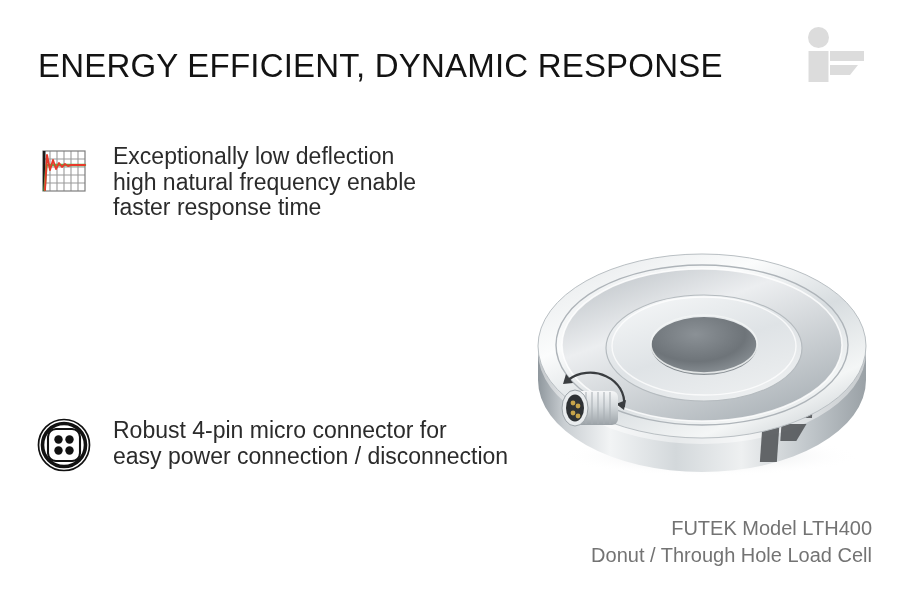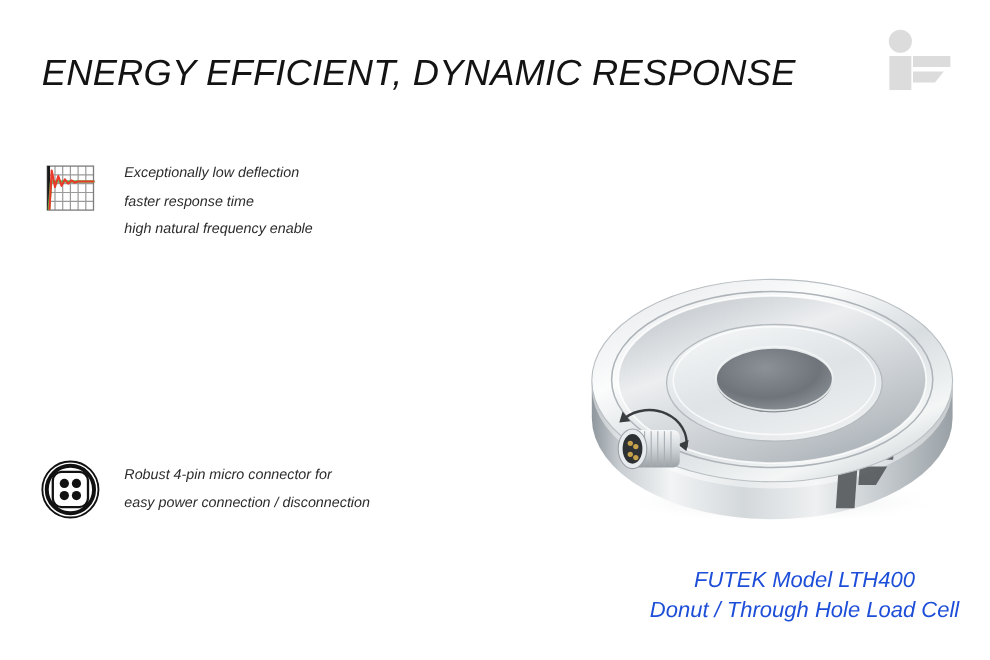--- a/index.html
+++ b/index.html
@@ -7,21 +7,20 @@
     padding: 0;
     background: #ffffff;
   }
   #slide {
     position: relative;
     width: 900px;
     height: 584px;
     background: #ffffff;
     overflow: hidden;
     font-family: "Liberation Sans", sans-serif;
-    font-style: italic;
     -webkit-font-smoothing: antialiased;
   }
 
   
   .brand-logo {
     position: absolute;
     left: 800px;
     top: 26px;
     width: 72px;
     height: 56px;
@@ -47,21 +46,21 @@
     align-items: flex-start;
   }
   .feature-icon {
     width: 56px;
     height: 56px;
     flex: 0 0 56px;
     position: relative;
   }
   .feature-text {
     margin-left: 21px;
-    font-size: 13px;
+    font-size: 23px;
     line-height: 25.5px;
     color: #2b2b2b;
     font-weight: 400;
     padding-top: 1px;
   }
   .feature-text span { display: block; white-space: nowrap; }
 
   #feature-0 { top: 143px; }
   #feature-1 { top: 283px; }
   #feature-2 { top: 377px; margin-top: 40px; }
@@ -73,22 +72,22 @@
     top: 228px;
     width: 368px;
     height: 256px;
   }
 
   
   .caption {
     position: absolute;
     right: 28px;
     top: 515px;
-    text-align: center;
-    color: #1d4ed8;
+    text-align: right;
+    color: #737373;
     font-size: 20px;
     line-height: 27px;
     font-weight: 400;
   }
   .caption span { display: block; white-space: nowrap; }
 </style>
 </head>
 <body>
 
 <div id="slide">
@@ -122,22 +121,22 @@
           <line x1="7" y1="40" x2="49" y2="40"></line>
         </g>
         <rect x="7" y="8" width="42" height="40" fill="none" stroke="#7d7d7d" stroke-width="1.2"></rect>
         <line x1="8.2" y1="8" x2="8.2" y2="48" stroke="#1a1a1a" stroke-width="2.6"></line>
         <polyline points="8.5,47 10.5,22 13,22 49,22" fill="none" stroke="#57b947" stroke-width="2.4" stroke-linejoin="round" stroke-linecap="round"></polyline>
         <polyline points="9,47 11,12 14,27 17,17 20,26 23,20 26,24 29,21 32,23 35,22 49,22" fill="none" stroke="#e8392a" stroke-width="1.9" stroke-linejoin="round" stroke-linecap="round"></polyline>
       </svg>
     </div>
     <div class="feature-text">
       <span>Exceptionally low deflection</span>
+      <span>high natural frequency enable</span>
       <span>faster response time</span>
-      <span>high natural frequency enable</span>
     </div>
   </div>
 
 
   <div class="feature" id="feature-2">
     <div class="feature-icon">
       <svg viewBox="0 0 56 56" width="56" height="56" aria-hidden="true">
         <circle cx="28" cy="28" r="25.5" fill="none" stroke="#111111" stroke-width="1.7"></circle>
         <circle cx="28" cy="28" r="21.5" fill="none" stroke="#111111" stroke-width="3.6"></circle>
         <rect x="12" y="12" width="32" height="32" rx="8" ry="8" fill="none" stroke="#111111" stroke-width="2.1"></rect>

